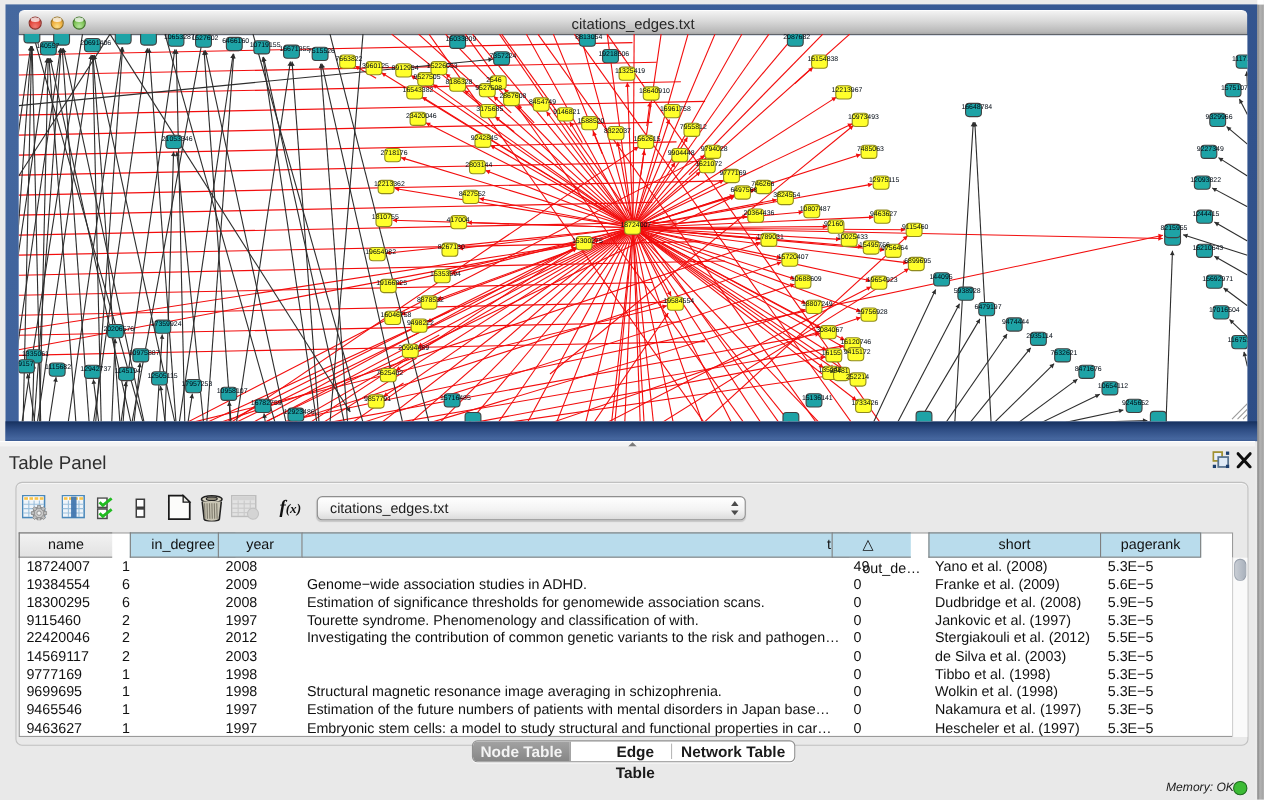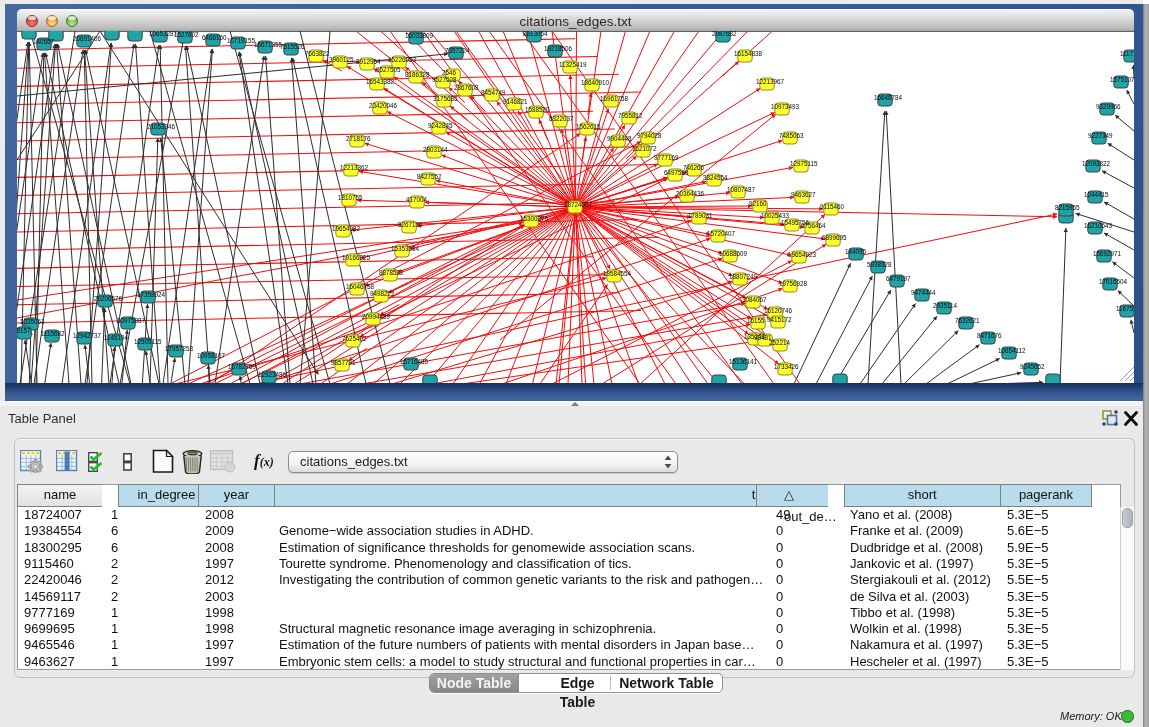--- a/index.html
+++ b/index.html
@@ -720,21 +720,21 @@
     <text x="564.0" y="206.5" font-size="6.3" fill="#000a14" font-family="Liberation Sans, sans-serif">18724007</text>
     <line x1="1120.0" y1="381.0" x2="1134.0" y2="367.0" stroke="#9a9a9a" stroke-width="1"></line>
     <line x1="1125.0" y1="381.0" x2="1134.0" y2="372.0" stroke="#9a9a9a" stroke-width="1"></line>
     <line x1="1130.0" y1="381.0" x2="1134.0" y2="377.0" stroke="#9a9a9a" stroke-width="1"></line>
   </svg>
 
 <div class="abs" style="left:0;top:400.5px;width:1141px;height:5.5px;background:#f3f3f3;border-top:1px solid #fff;"></div>
 <div class="abs" style="left:571px;top:401.5px;width:0;height:0;border-left:4.5px solid transparent;border-right:4.5px solid transparent;border-bottom:4px solid #7a7a7a;"></div>
 
 <div class="abs" style="left:0;top:406px;width:1141px;height:321px;background:#e9e9e9;"></div>
-<div class="abs" style="left:8px;top:411px;font-size:13px;color:#2e2e2e;">Table Panel</div>
+<div class="abs" style="left:8px;top:411px;font-size:17px;color:#2e2e2e;">Table Panel</div>
 
 <svg class="abs" style="left:1102px;top:410px" width="16" height="16" viewBox="0 0 16 16">
  <rect x="1" y="1" width="8" height="8" fill="#e9f0fa" stroke="#a09030" stroke-width="1.6"></rect>
  <rect x="5.5" y="5.5" width="9" height="9" fill="#dfeaf6" stroke="#57728e" stroke-width="1.6"></rect>
  <rect x="12.5" y="0.5" width="3" height="3" fill="#1c3f6e"></rect>
  <rect x="0.5" y="12.5" width="3" height="3" fill="#1c3f6e"></rect>
  <rect x="12.5" y="12.5" width="3" height="3" fill="#1c3f6e"></rect>
 </svg>
 <svg class="abs" style="left:1124px;top:411px" width="14" height="15" viewBox="0 0 14 15">
  <path d="M1.5 1.5 L12.5 13.5 M12.5 1.5 L1.5 13.5" stroke="#0d0d0d" stroke-width="2.8" stroke-linecap="round"></path>
@@ -864,21 +864,21 @@
     <span style="left:188px">2008</span>
     <span style="left:262px">Estimation of significance thresholds for genomewide association scans.</span>
     <span style="left:759px">0</span>
     <span style="left:833px">Dudbridge et al. (2008)</span>
     <span style="left:990px">5.9E−5</span>
   </div>
 <div class="trow" style="top:555.9px">
     <span style="left:7px">9115460</span>
     <span style="left:94px">2</span>
     <span style="left:188px">1997</span>
-    <span style="left:262px">Tourette syndrome. Phenomenology and classification of tics.</span>
+    <span style="left:262px">Tourette syndrome. Phenomenology and classification of with.</span>
     <span style="left:759px">0</span>
     <span style="left:833px">Jankovic et al. (1997)</span>
     <span style="left:990px">5.3E−5</span>
   </div>
 <div class="trow" style="top:572.2px">
     <span style="left:7px">22420046</span>
     <span style="left:94px">2</span>
     <span style="left:188px">2012</span>
     <span style="left:262px">Investigating the contribution of common genetic variants to the risk and pathogen…</span>
     <span style="left:759px">0</span>

